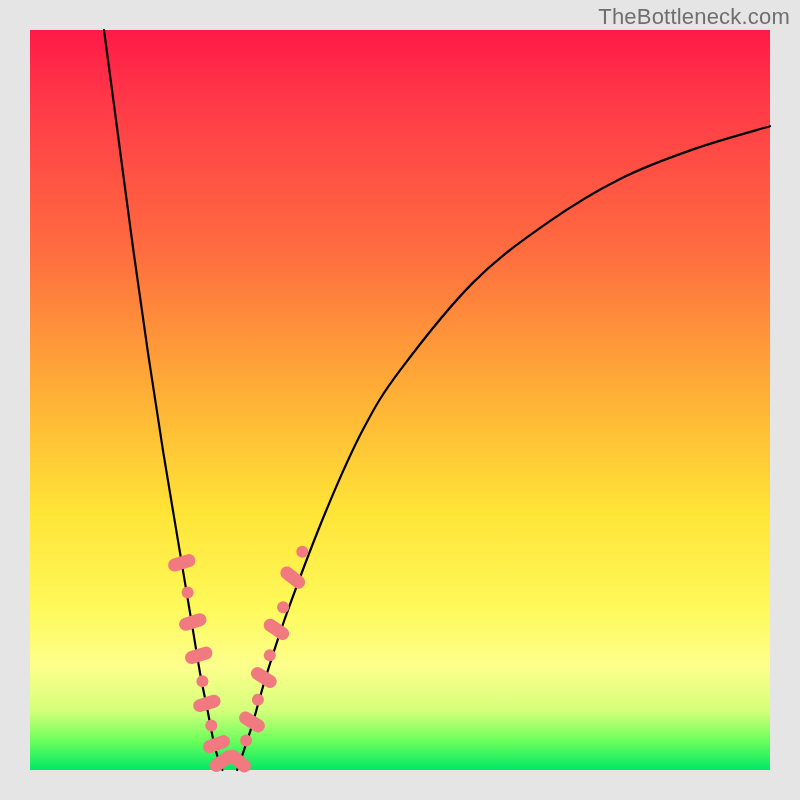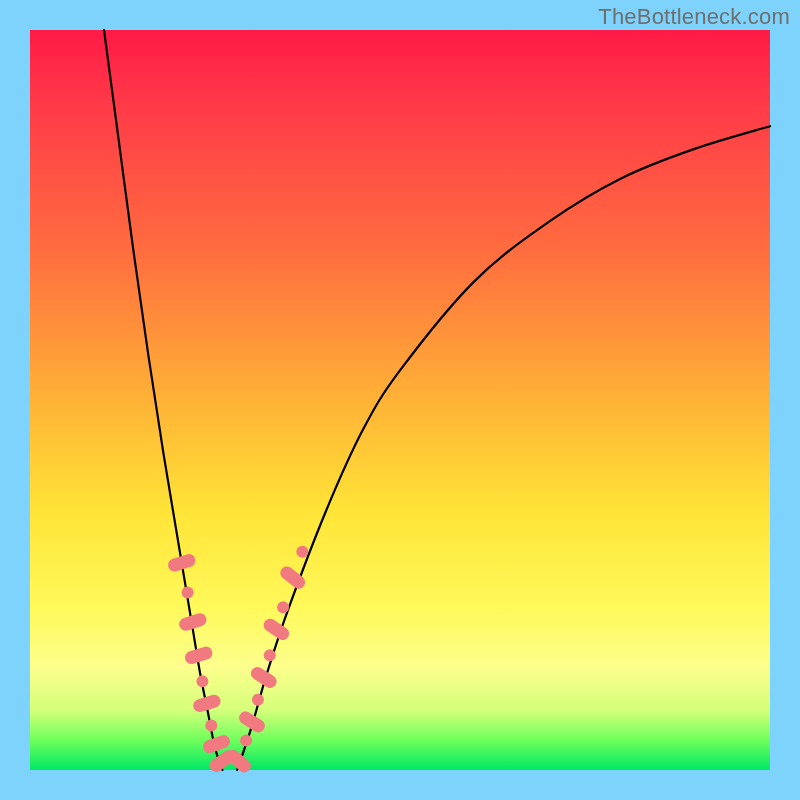--- a/index.html
+++ b/index.html
@@ -8,21 +8,21 @@
     width: 800px;
     height: 800px;
     overflow: hidden;
     background: #000;
     font-family: Arial, Helvetica, sans-serif;
   }
   .stage {
     position: relative;
     width: 800px;
     height: 800px;
-    background: #7dd3fc;
+    background: #e5e5e5;
   }
   .plot {
     position: absolute;
     left: 30px;
     top: 30px;
     width: 740px;
     height: 740px;
     
     background: linear-gradient(
       to bottom,

